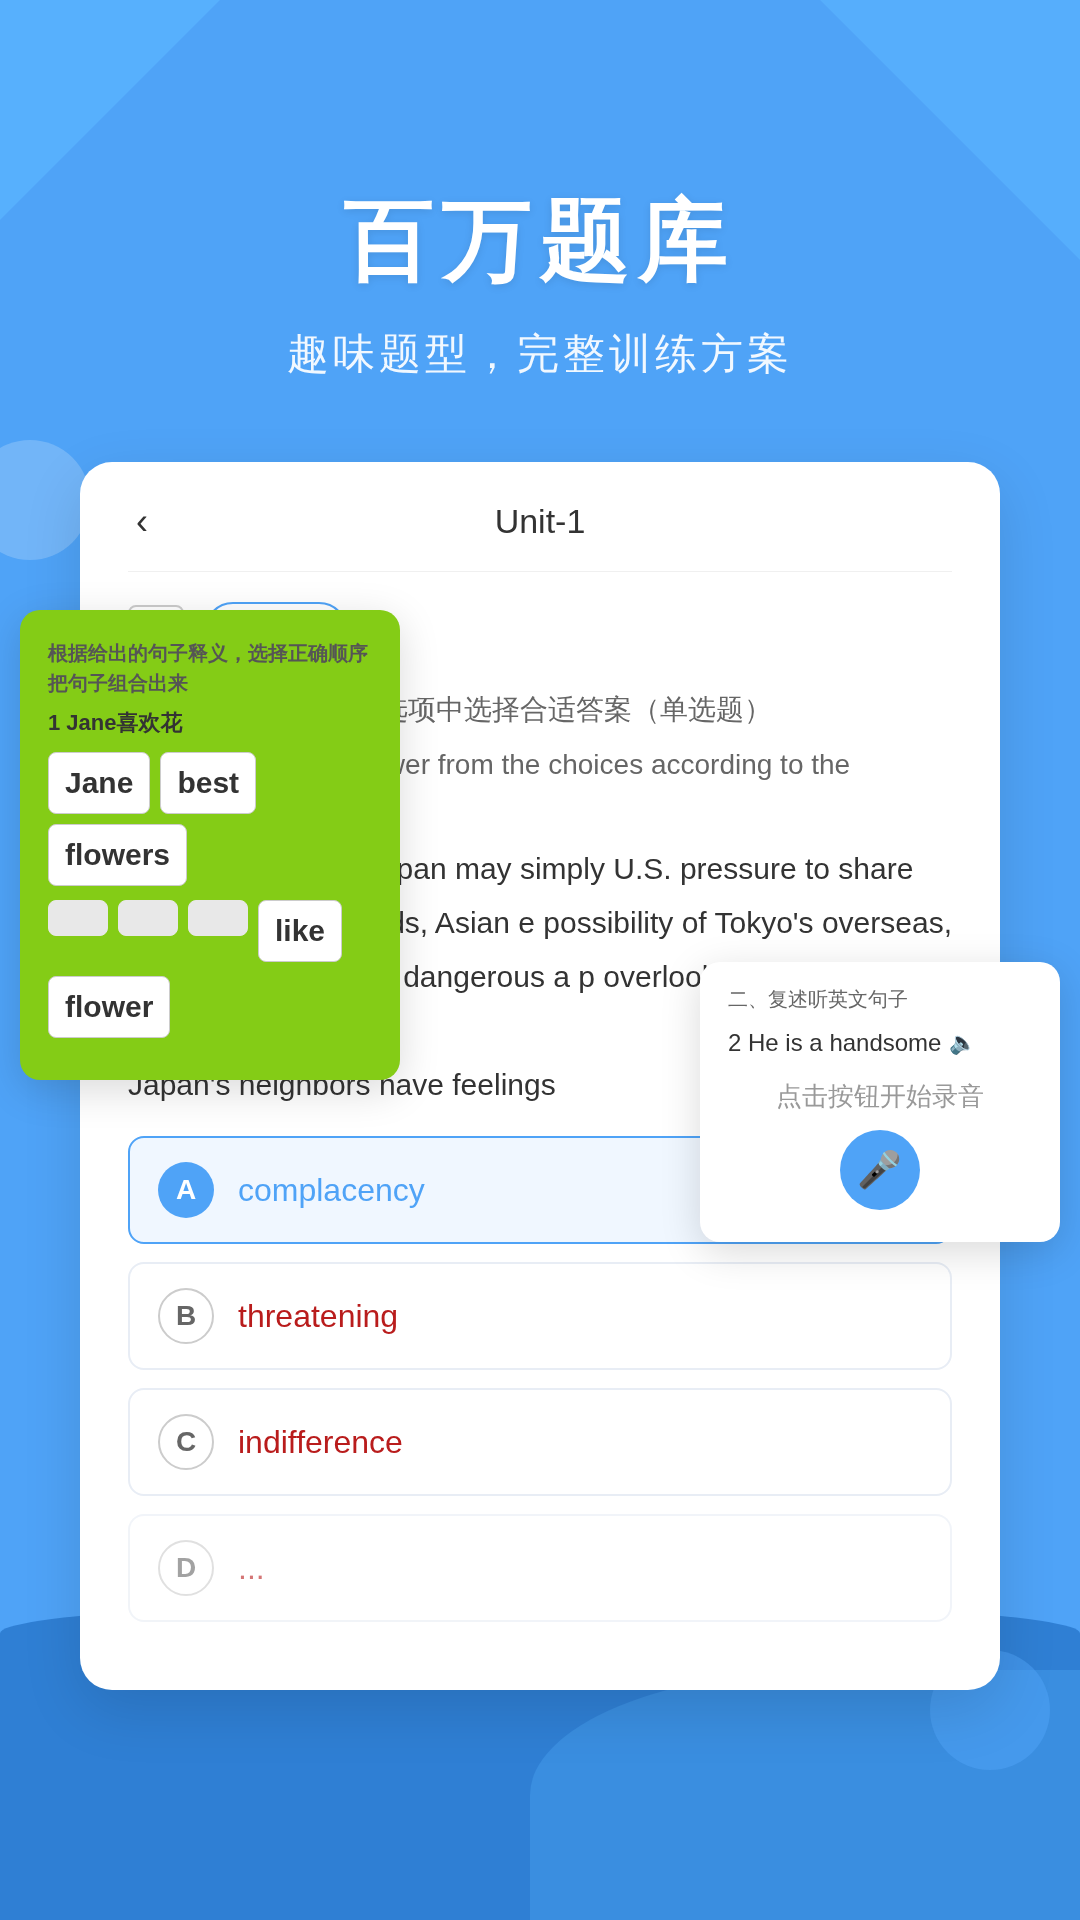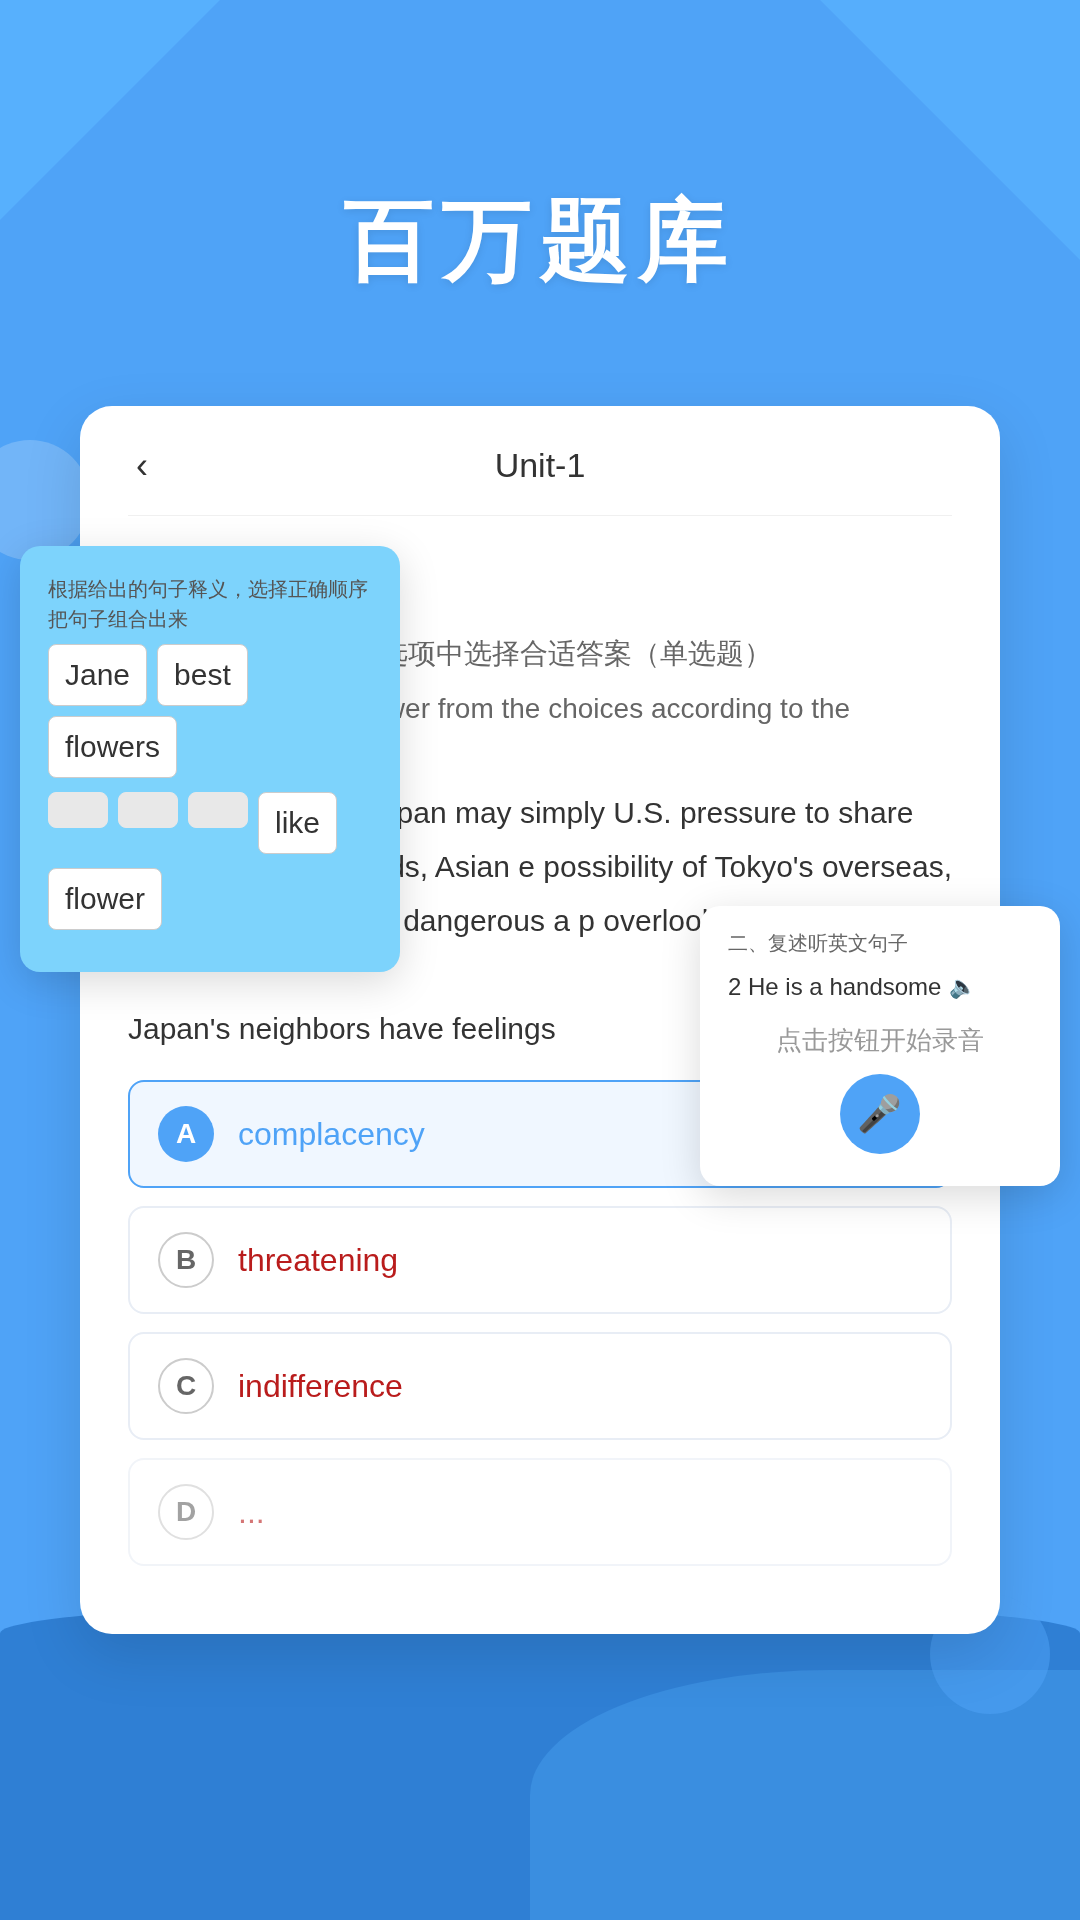--- a/index.html
+++ b/index.html
@@ -234,28 +234,29 @@
     }
 
     .choice-item.selected .choice-text {
       color: #4fa3f7;
       font-weight: 500;
     }
 
     
     .overlay-card-left {
       position: absolute;
-      top: 140px;
+      top: 148px;
       left: -60px;
       width: 380px;
-      background: #7dd3fc;
+      background: #84cc16;
       border-radius: 20px;
       padding: 28px 28px 28px;
       box-shadow: 0 10px 40px rgba(0,0,0,0.15);
       z-index: 5;
+      font-weight: bold;
     }
 
     .overlay-card-title {
       font-size: 20px;
       color: #555;
       margin-bottom: 10px;
       line-height: 1.5;
     }
 
     .overlay-sentence-label {
@@ -365,26 +366,28 @@
   <div class="bg-triangle-top-left"></div>
   <div class="bg-triangle-top-right"></div>
   <div class="bg-circle-left"></div>
   <div class="bg-wave-bottom"></div>
   <div class="bg-wave-bottom2"></div>
 </div>
 
 <div class="page-content">
   <div class="header-area">
     <div class="main-title">百万题库</div>
+    <div class="sub-title">趣味题型，完整训练方案</div>
   </div>
 
   <div class="card-area">
 
     <div class="overlay-card-left">
       <div class="overlay-card-title">根据给出的句子释义，选择正确顺序把句子组合出来</div>
+      <div class="overlay-sentence-label">1 Jane喜欢花</div>
       <div class="word-chips-row">
         <div class="word-chip">Jane</div>
         <div class="word-chip">best</div>
         <div class="word-chip">flowers</div>
       </div>
       <div class="word-chips-row">
         <div class="word-chip empty"></div>
         <div class="word-chip empty"></div>
         <div class="word-chip empty"></div>
         <div class="word-chip">like</div>

